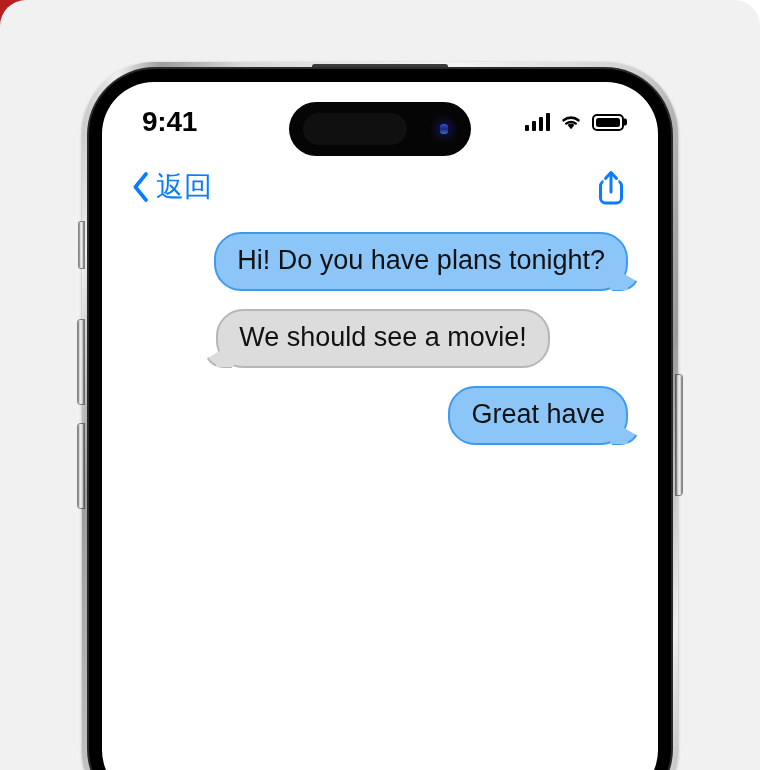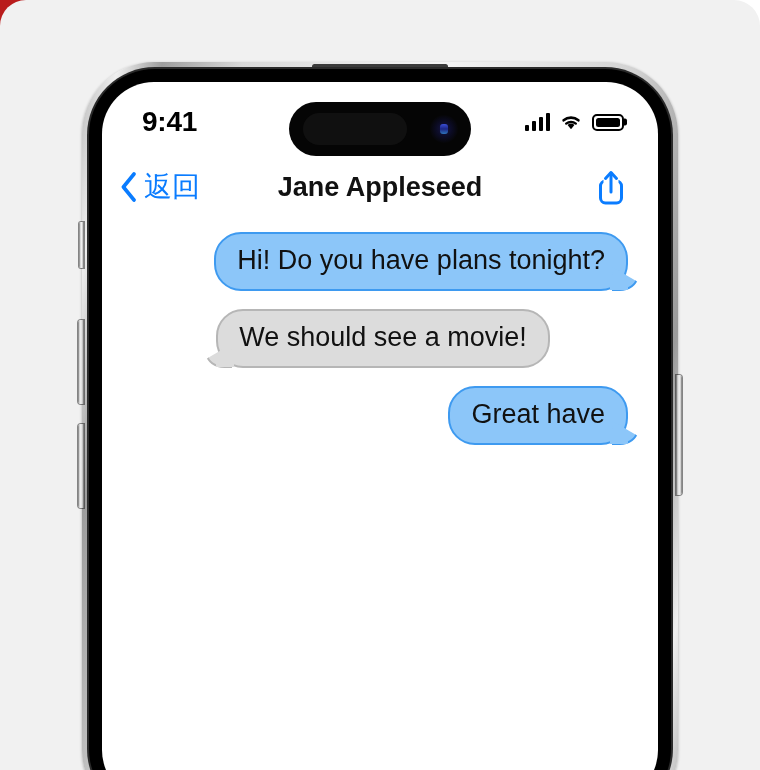--- a/index.html
+++ b/index.html
@@ -197,21 +197,21 @@
     background: #000;
   }
 
   
   .nav-bar {
     position: absolute;
     top: 74px; left: 0; right: 0;
     height: 62px;
     display: flex;
     align-items: center;
-    padding: 0 30px 0 18px;
+    padding: 0 30px 0 30px;
   }
   .nav-back {
     display: flex;
     align-items: center;
     gap: 7px;
     color: #0a7cff;
     cursor: pointer;
   }
   .chev { width: 17px; height: 30px; display: block; }
   .nav-back-label {
@@ -363,21 +363,20 @@
       </div>
 
       <div class="nav-bar">
         <div class="nav-back">
           <svg class="chev" viewBox="0 0 17 30">
             <path d="M14 2 L3.4 15 L14 28" stroke="#0a7cff" stroke-width="3.6" fill="none" stroke-linecap="round" stroke-linejoin="round"></path>
           </svg>
           <span class="nav-back-label">返回</span>
         </div>
 
-        <div class="nav-title">Jane Appleseed</div>
 
         <svg class="nav-share" viewBox="0 0 34 40">
           <rect x="6.5" y="14" width="21" height="22" rx="5" ry="5" stroke="#0a7cff" stroke-width="3" fill="none"></rect>
           <rect x="9.5" y="12" width="15" height="8" fill="#ffffff"></rect>
           <path d="M17 6 L17 25" stroke="#0a7cff" stroke-width="3" stroke-linecap="round"></path>
           <path d="M11.5 11.5 L17 5.5 L22.5 11.5" stroke="#0a7cff" stroke-width="3" fill="none" stroke-linecap="round" stroke-linejoin="round"></path>
         </svg>
       </div>
 
       <div class="thread">

